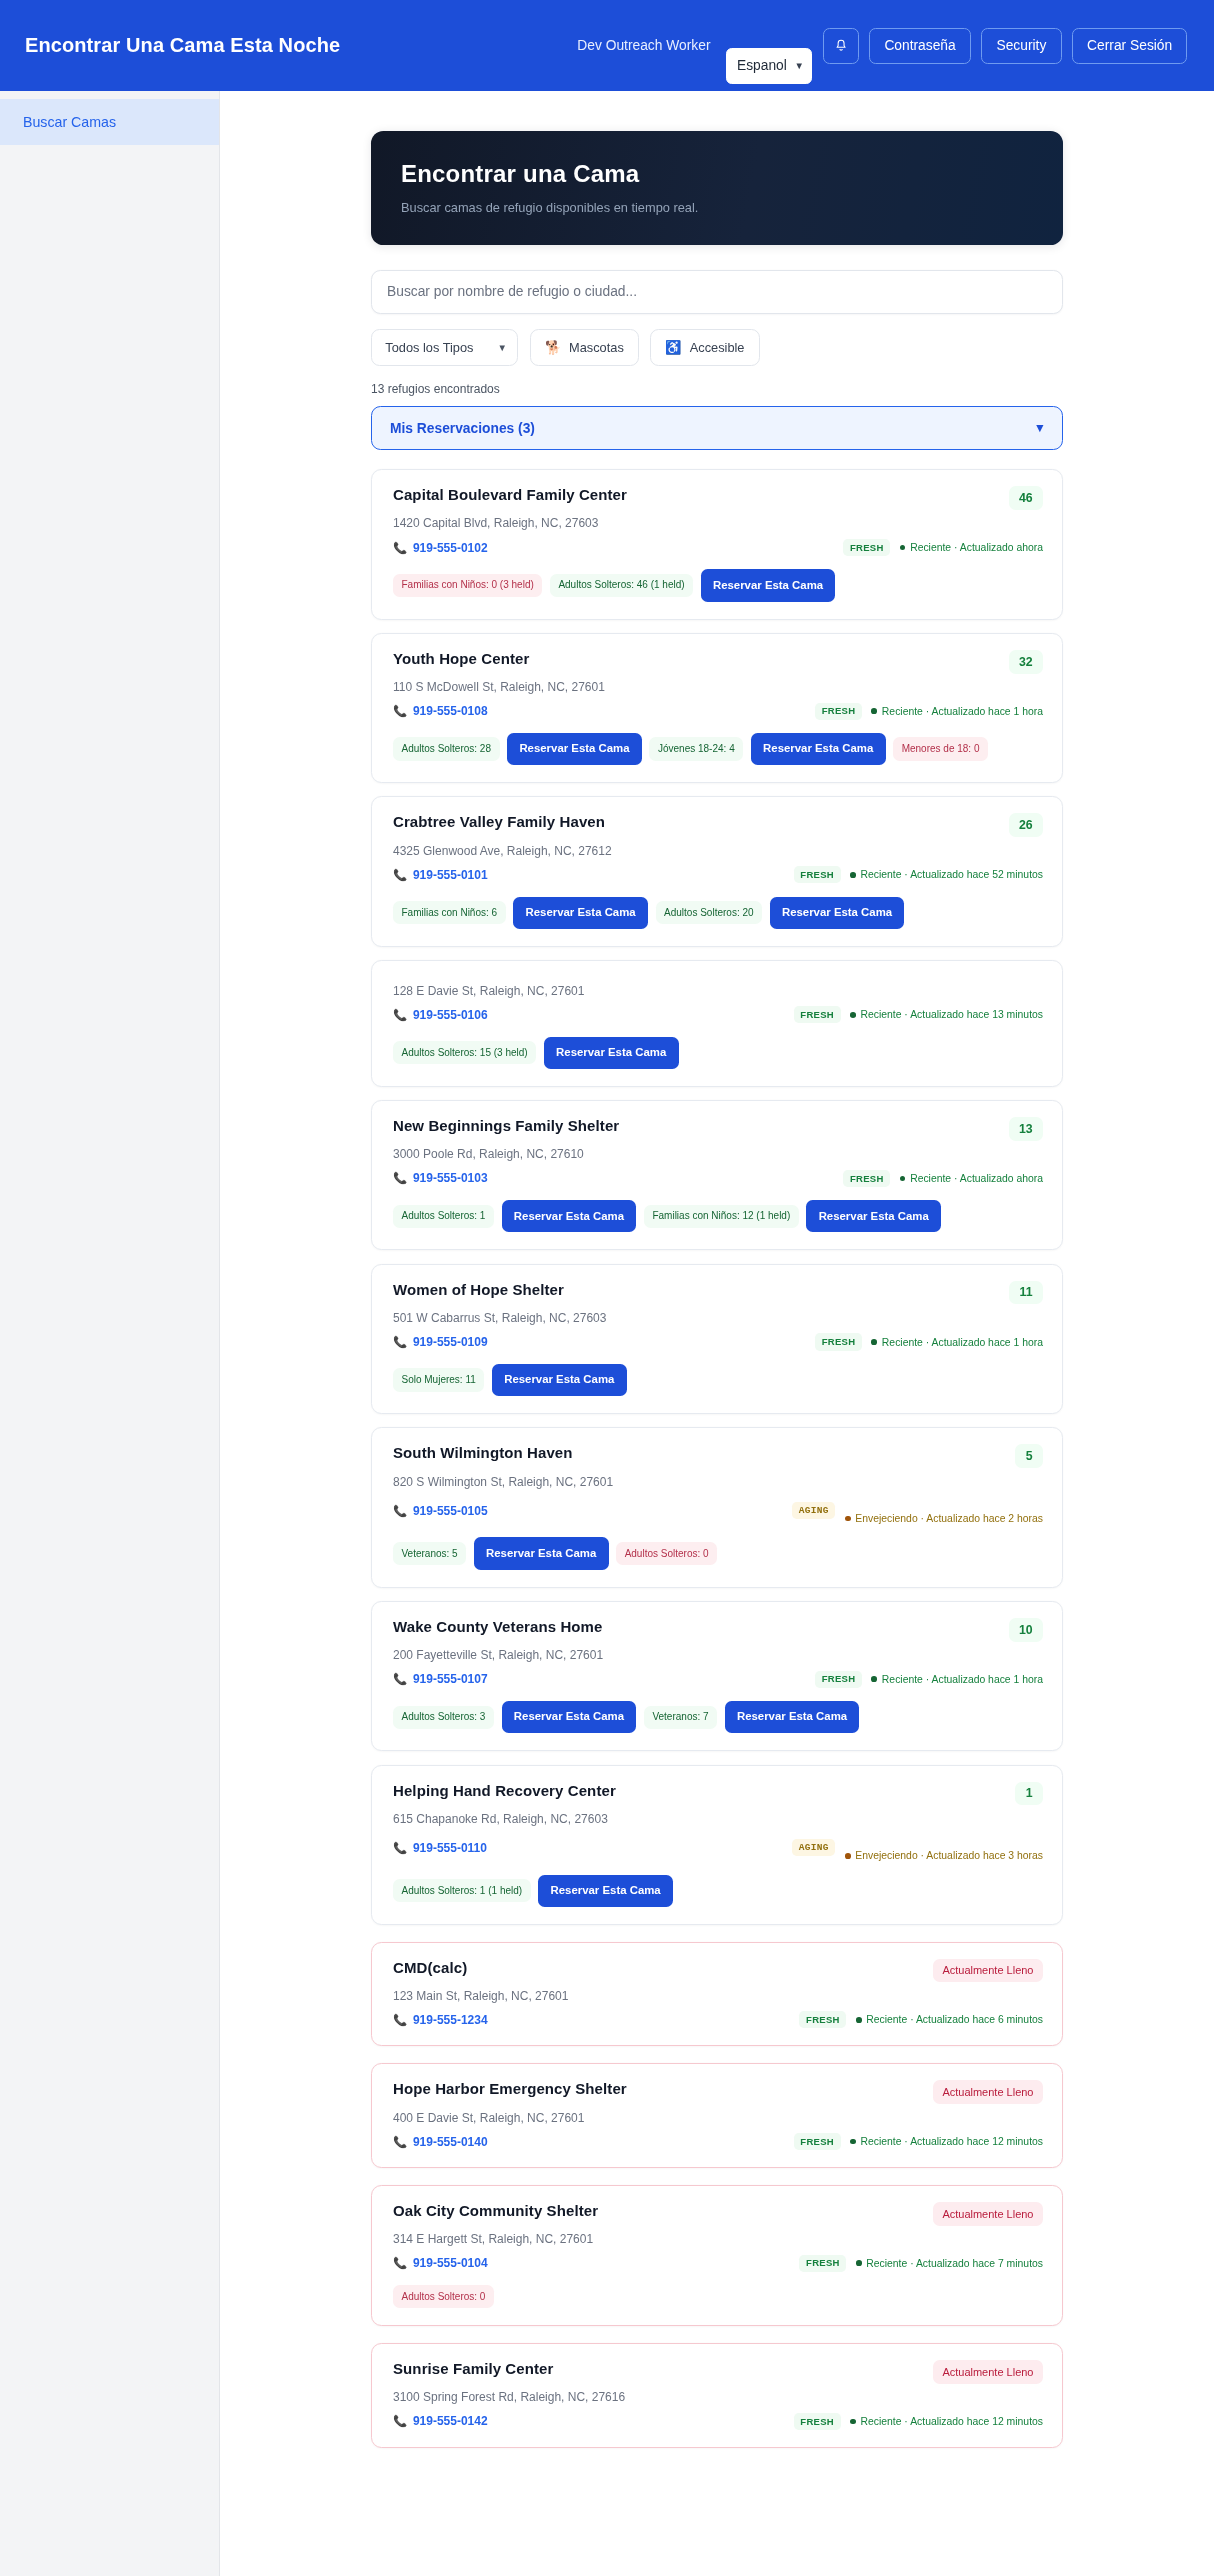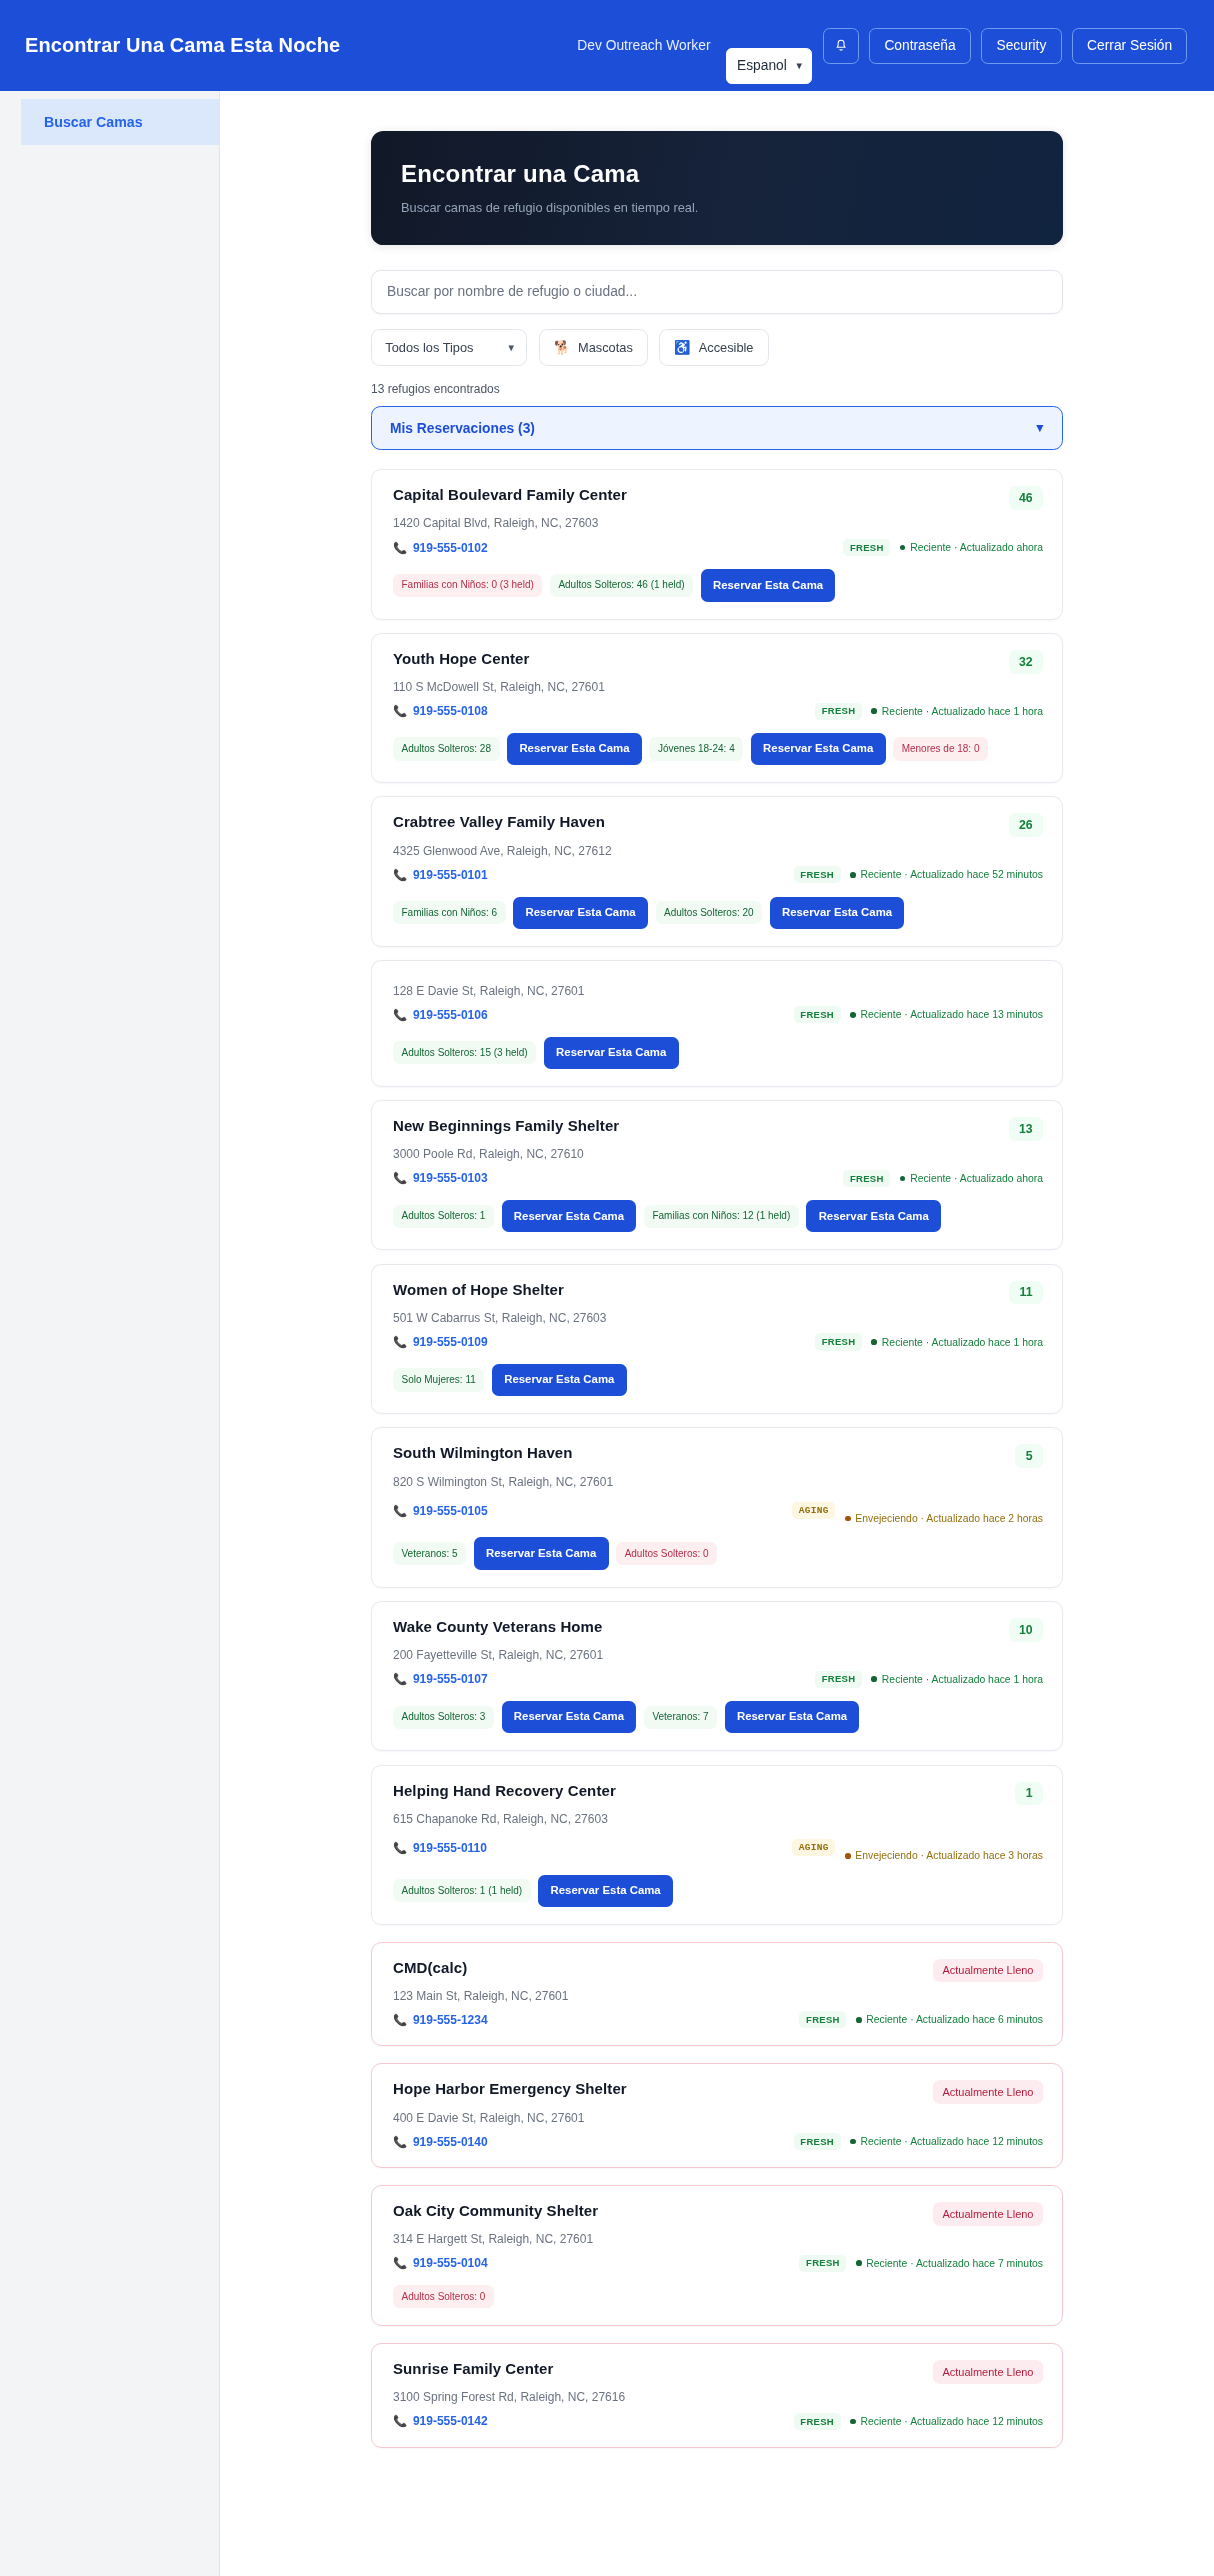--- a/index.html
+++ b/index.html
@@ -83,21 +83,21 @@
     background: #f3f4f6;
     border-right: 0.9px solid #e3e5e9;
     padding-top: 7.6px;
   }
   .side-item {
     padding: 15px 23px;
     font-size: 14.2px;
     color: #2563eb;
     cursor: pointer;
   }
-  .side-item.active { background: #dbe7fb; font-weight: bold; margin-left: 21px; }
+  .side-item.active { background: #dbe7fb; font-weight: normal; }
 
   .content {
     flex: 1 1 auto;
     background: #ffffff;
     padding: 19px 0 57px 0;
   }
   .inner { width: 692px; margin: 0 auto; }
 
   
   .hero {
@@ -147,21 +147,21 @@
     min-width: 126px;
     border: 0.9px solid #e2e6ec;
     border-radius: 8.5px;
     background: #ffffff;
     font-size: 12.8px;
     color: #374151;
     padding: 0 10.4px 0 13.3px;
     display: flex;
     align-items: center;
     justify-content: space-between;
-    gap: 33px;
+    gap: 24px;
     cursor: pointer;
     font-family: "Liberation Sans", sans-serif;
   }
   .type-select .caret { font-size: 9.5px; color: #4b5563; }
   .chip-btn {
     height: 37px;
     border: 0.9px solid #e2e6ec;
     border-radius: 8.5px;
     background: #ffffff;
     font-size: 12.8px;

